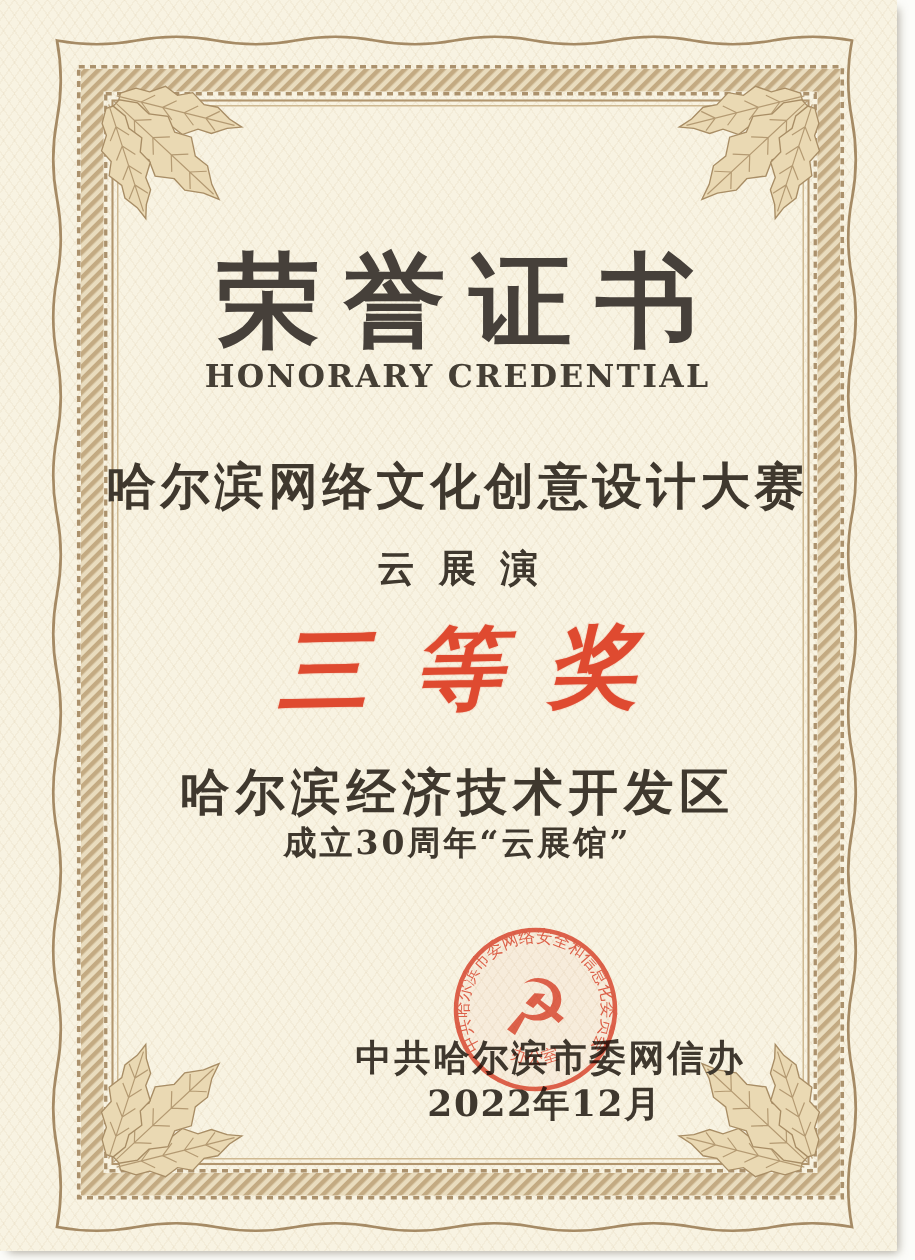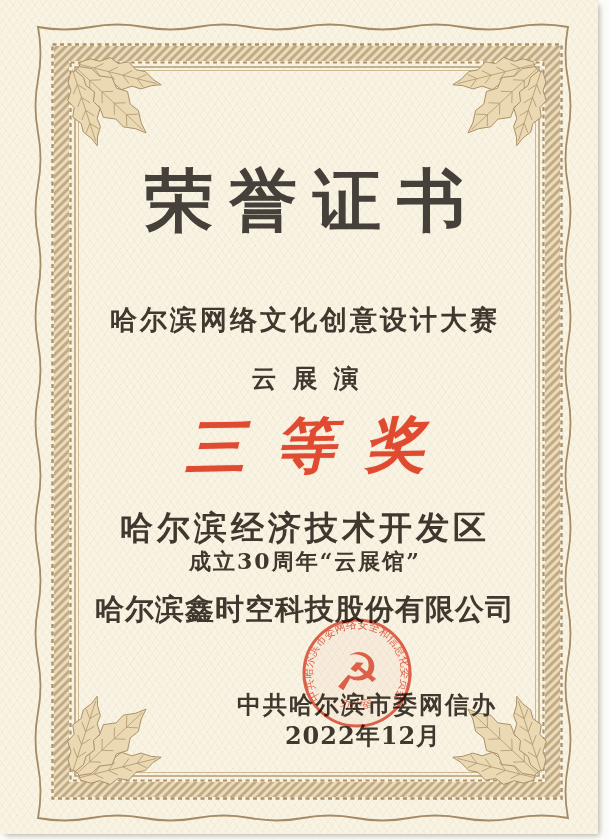--- a/index.html
+++ b/index.html
@@ -14,21 +14,21 @@
     background-image:
       repeating-linear-gradient(55deg, rgba(190,160,110,.08) 0 1px, rgba(0,0,0,0) 1px 6px),
       repeating-linear-gradient(-55deg, rgba(190,160,110,.08) 0 1px, rgba(0,0,0,0) 1px 6px);
     box-shadow:3px 3px 6px -2px rgba(110,100,80,.55);
   }
   svg.deco{position:absolute;left:0;top:0;z-index:1;}
   .content{position:absolute;left:6px;top:0;width:598px;height:586px;z-index:2;color:#3f382e;}
   .tline{position:absolute;left:0;width:100%;text-align:center;white-space:nowrap;}
   .title-cn{top:156px;font-size:68px;font-weight:900;letter-spacing:16px;transform:translateX(8px);color:#46403a;}
   .title-en{top:238px;font-size:21px;font-weight:700;letter-spacing:1.5px;color:#453f35;}
-  .competition{top:302px;font-size:27px;font-weight:700;letter-spacing:3px;}
+  .competition{top:302px;font-size:33px;font-weight:700;letter-spacing:3px;}
   .category{top:362px;font-size:25px;font-weight:700;letter-spacing:16px;transform:translateX(8px);}
   .award{
     top:406px;font-size:60px;font-weight:900;letter-spacing:30px;
     transform:translateX(15px) rotate(-1deg);
     color:#df4a30;font-style:italic;
     text-shadow:0 0 1px rgba(223,74,48,.6);
   }
   .line1{top:506px;font-size:33px;font-weight:700;letter-spacing:4px;}
   .line2{top:547px;font-size:22px;font-weight:700;letter-spacing:2px;}
   .recipient{top:590px;font-size:29px;font-weight:800;letter-spacing:1px;}
@@ -121,26 +121,26 @@
           <g transform="rotate(72)">
             <path d="M10,0L10.0,-2.5L18.7,-8.1L27.3,-7.9L36.0,-14.1L44.7,-10.2L53.3,-14.4L62.0,-8.4L70.7,-9.0L79.3,-3.2L88.0,-0.0L88,0L88.0,0.0L79.3,3.2L70.7,9.0L62.0,8.4L53.3,14.4L44.7,10.2L36.0,14.1L27.3,7.9L18.7,8.1L10.0,2.5Z" fill="#ead9b3" stroke="#a88d65" stroke-width="0.9"></path>
             <path d="M8,0L83,0M23.6,0l8,-6.6M23.6,0l8,6.6M37.2,0l8,-6.6M37.2,0l8,6.6M50.8,0l8,-6.6M50.8,0l8,6.6M64.4,0l8,-6.6M64.4,0l8,6.6" fill="none" stroke="#b49a72" stroke-width="0.8"></path>
           </g>
         </g>
       </g>
   </svg>
 
   <div class="content">
     <div class="tline title-cn">荣誉证书</div>
+    <div class="tline title-en">HONORARY CREDENTIAL</div>
     <div class="tline competition">哈尔滨网络文化创意设计大赛</div>
     <div class="tline category">云展演</div>
     <div class="tline award">三等奖</div>
     <div class="tline line1">哈尔滨经济技术开发区</div>
     <div class="tline line2">成立30周年“云展馆”</div>
-    <div class="tline recipient">哈尔滨鑫时空科技股份有限公司</div>
     <div class="tline issuer">中共哈尔滨市委网信办</div>
     <div class="tline idate">2022年12月</div>
   </div>
 
   <svg class="sealbox" viewBox="-59 -59 118 118">
     <defs>
       <path id="ringArc" d="M -36.9,25.8 A 45,45 0 1 1 36.9,25.8" fill="none"></path>
       <path id="botArc" d="M -16.9,31.8 A 36,36 0 0 0 16.9,31.8" fill="none"></path>
     </defs>
     <circle cx="0" cy="0" r="53" fill="rgba(235,90,70,0.05)" stroke="#e04b35" stroke-width="3"></circle>

